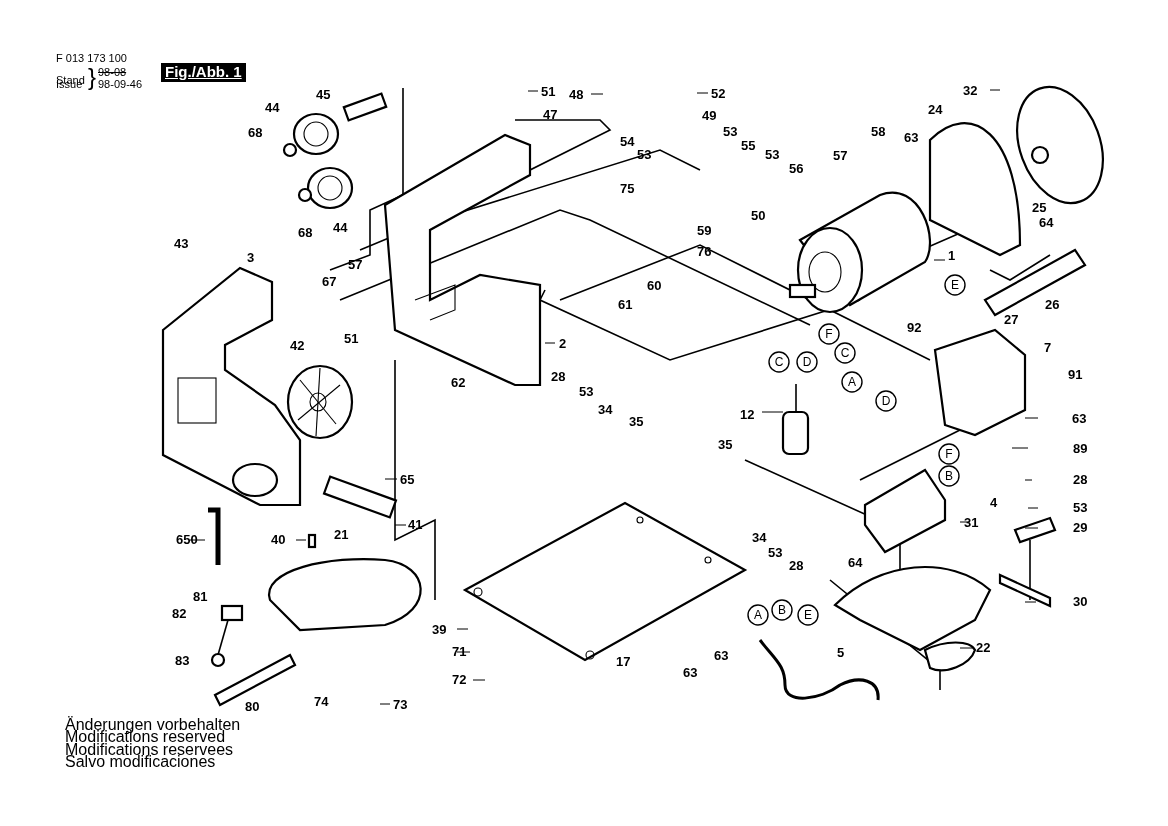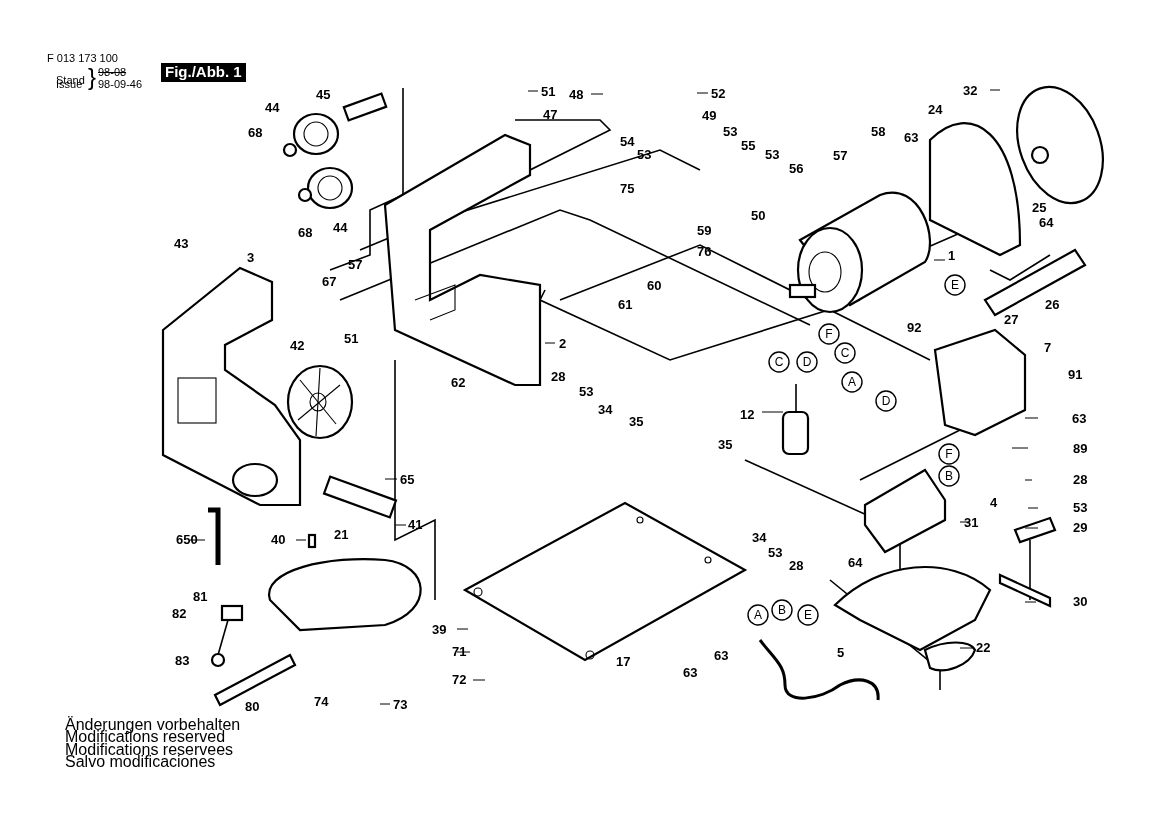--- a/index.html
+++ b/index.html
@@ -1,26 +1,26 @@
 <!DOCTYPE html>
 <html><head>
 <meta charset="utf-8">
 <style>
   html, body { margin: 0; padding: 0; background: #ffffff; }
   body { width: 1168px; height: 826px; position: relative; overflow: hidden;
          font-family: "Liberation Sans", sans-serif; color: #000; }
   .hdr { position: absolute; font-size: 11px; line-height: 12px; }
-  #doc-number { left: 47px; top: 52px; }
+  #doc-number { left: 56px; top: 52px; }
   #stand-label { left: 56px; top: 74px; }
   #issue-label { left: 56px; top: 78px; text-align: center; }
   #brace { left: 88px; top: 64px; font-size: 24px; line-height: 26px; font-weight: 300; }
   #stand-date { left: 98px; top: 66px; text-decoration: line-through; text-align: right; }
   #issue-date { left: 98px; top: 78px; }
   #fig-badge { position: absolute; left: 161px; top: 63px; background: #000; color: #fff;
-               font-weight: bold; font-size: 15px; padding: 1px 4px 2px 4px; line-height: 16px; }
+               font-weight: bold; font-size: 15px; padding: 1px 4px 2px 4px; line-height: 16px; text-decoration: underline; }
   #footer { position: absolute; left: 65px; top: 719px; font-size: 16px; line-height: 12.3px; }
   svg#drawing { position: absolute; left: 0; top: 0; }
   .lbl { font-family: "Liberation Sans", sans-serif; font-weight: bold; font-size: 13px; fill: #000; }
   .circ-lbl { font-family: "Liberation Sans", sans-serif; font-size: 12px; fill: #000; }
   .ln { stroke: #000; stroke-width: 1.6; fill: none; }
   .part { stroke: #000; stroke-width: 2.2; fill: #fff; }
   .thin { stroke: #000; stroke-width: 1.1; fill: none; }
   .lead { stroke: #000; stroke-width: 1; }
 </style>
 </head>

